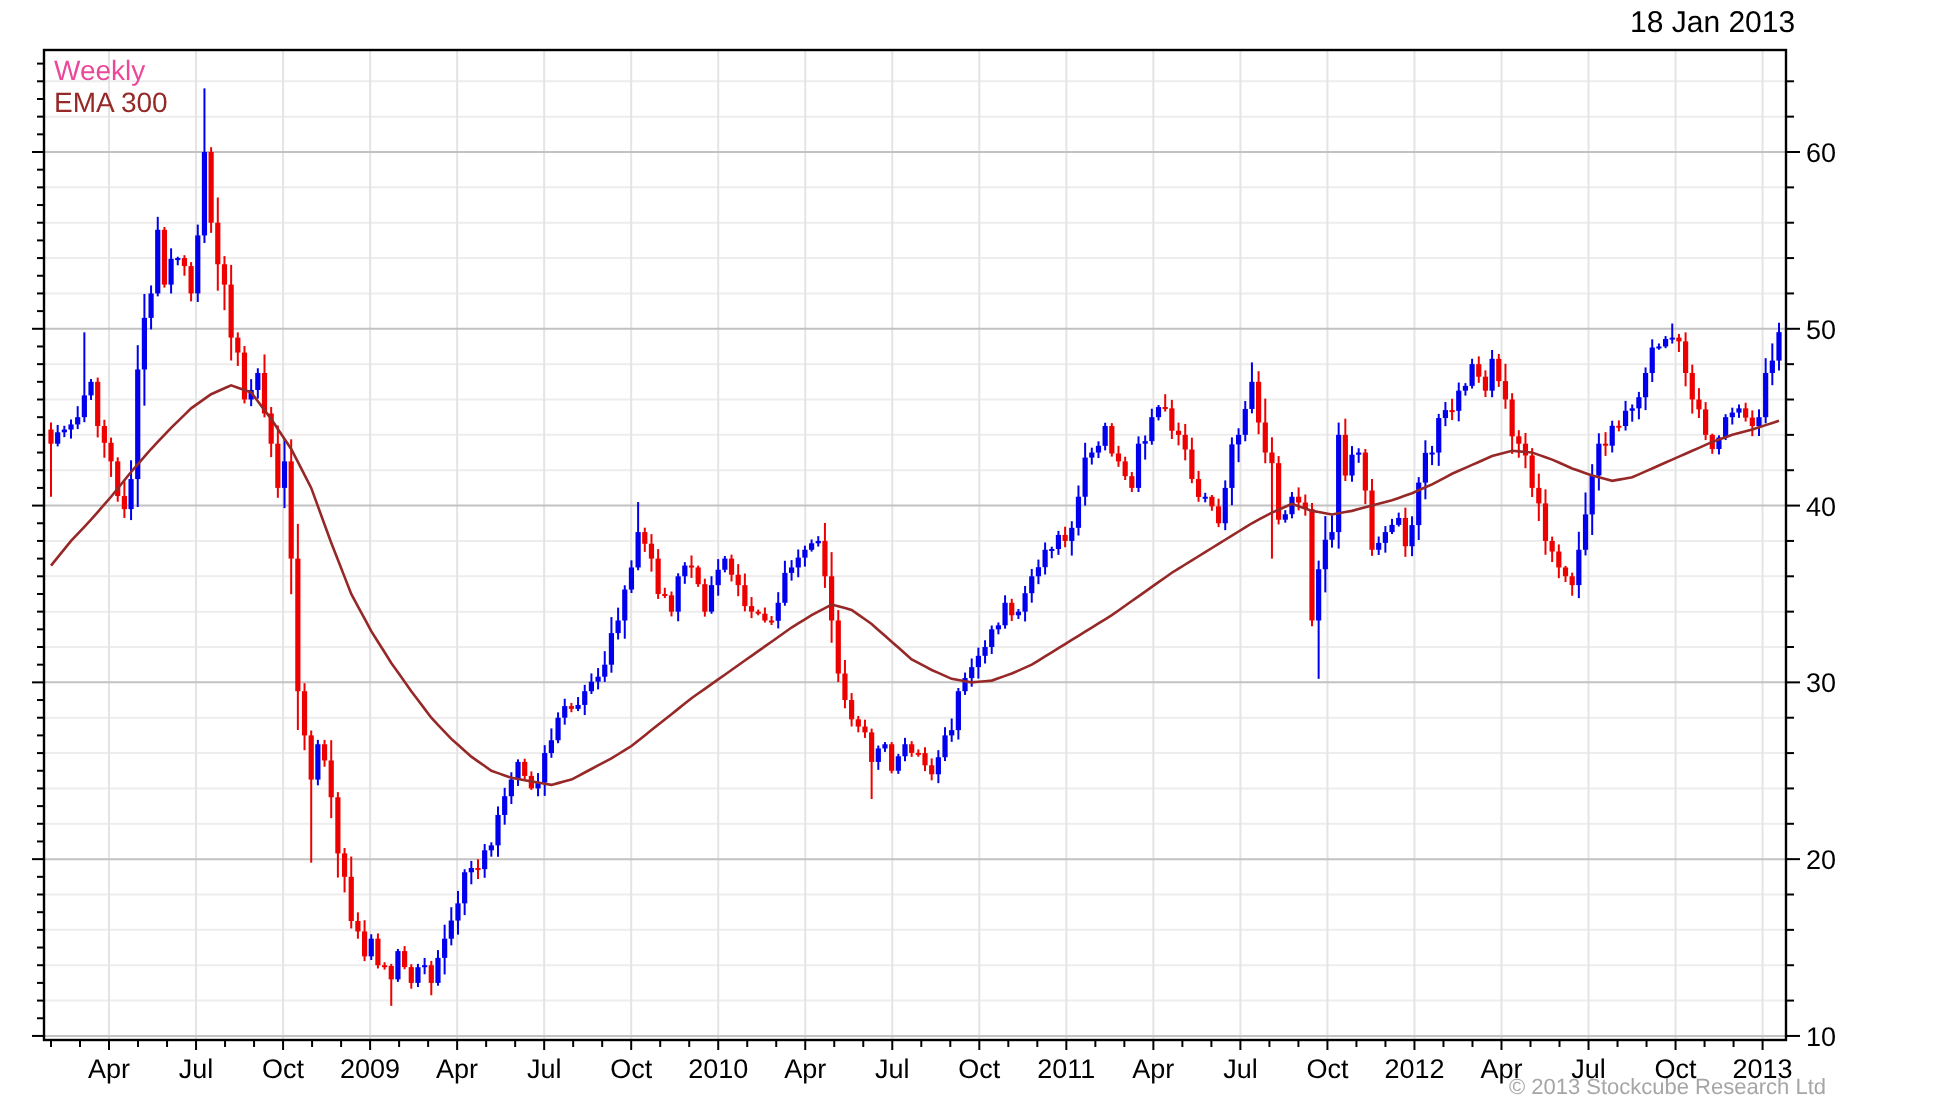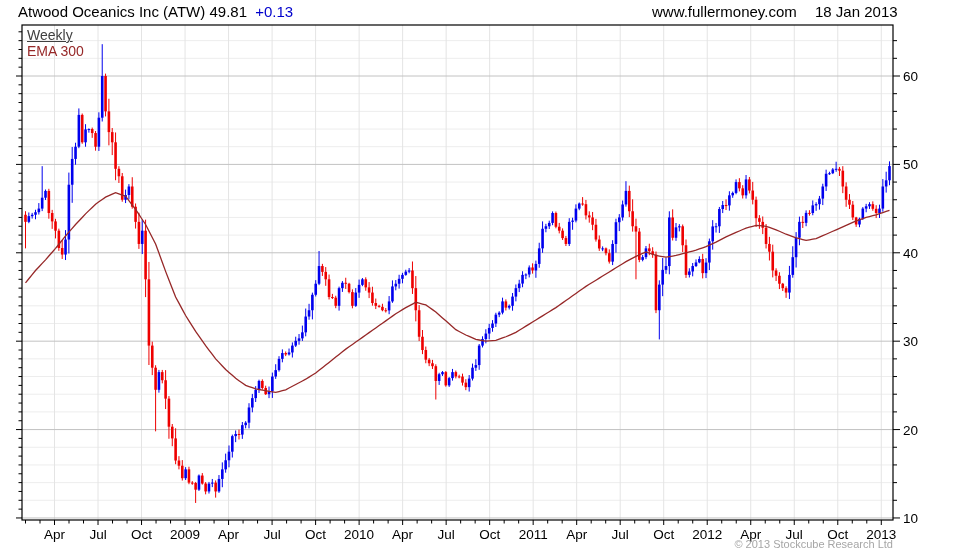--- a/index.html
+++ b/index.html
@@ -12,26 +12,20 @@
   .legend-weekly{position:absolute;top:27px;left:27px;font-size:14px;}
   .legend-ema{position:absolute;top:43px;left:27px;font-size:14px;}
   .copyright{position:absolute;top:538px;left:0;width:893px;text-align:right;font-size:11px;}
   svg{position:absolute;top:0;left:0;}
   svg text{font-family:"Liberation Sans",sans-serif;font-size:13.5px;fill:#000;}
 </style>
 </head>
 <body>
 
 <div class="stage">
-  <div class="hdr">
-    <span>Atwood Oceanics Inc (ATW)</span>
-    <span>49.81</span>
-    <span class="chg" style="color: rgb(0, 0, 204);">+0.13</span>
-  </div>
-  <span class="site">www.fullermoney.com</span>
   <span class="date">18 Jan 2013</span>
 
   <svg id="chart" width="980" height="560">
       <line x1="22" y1="500.2883928571428" x2="893" y2="500.2883928571428" stroke="#ededed" stroke-width="1"></line>
       <line x1="22" y1="482.60982142857137" x2="893" y2="482.60982142857137" stroke="#ededed" stroke-width="1"></line>
       <line x1="22" y1="464.93125" x2="893" y2="464.93125" stroke="#ededed" stroke-width="1"></line>
       <line x1="22" y1="447.25267857142853" x2="893" y2="447.25267857142853" stroke="#ededed" stroke-width="1"></line>
       <line x1="22" y1="411.8955357142857" x2="893" y2="411.8955357142857" stroke="#ededed" stroke-width="1"></line>
       <line x1="22" y1="394.21696428571425" x2="893" y2="394.21696428571425" stroke="#ededed" stroke-width="1"></line>
       <line x1="22" y1="376.5383928571428" x2="893" y2="376.5383928571428" stroke="#ededed" stroke-width="1"></line>
@@ -763,16 +757,16 @@
       <line x1="882.8281853281853" y1="179.07926711081308" x2="882.8281853281853" y2="211.67237564624324" stroke="#0000ee" stroke-width="1"></line>
       <rect x="881.5281853281854" y="186.49374999999995" width="2.6" height="22.098214285714306" fill="#0000ee"></rect>
       <line x1="886.1640926640927" y1="171.70625023750537" x2="886.1640926640927" y2="192.60674691774554" stroke="#0000ee" stroke-width="1"></line>
       <rect x="884.8640926640927" y="180.30624999999992" width="2.6" height="6.187500000000028" fill="#0000ee"></rect>
       <line x1="889.5" y1="161.34395302718343" x2="889.5" y2="185.22217792456757" stroke="#0000ee" stroke-width="1"></line>
       <rect x="888.2" y="166.07499999999996" width="2.6" height="14.23124999999996" fill="#0000ee"></rect>
       <polyline points="25.5,282.84196428571425 28.835907335907336,278.7169642857142 32.17181467181467,274.5919642857143 35.50772200772201,270.46696428571425 38.843629343629345,266.93125 42.17953667953668,263.39553571428564 45.51544401544402,259.85982142857137 48.851351351351354,256.02946428571425 52.18725868725869,252.19910714285706 55.52316602316603,248.36874999999995 58.859073359073356,244.24374999999995 62.19498069498069,240.11875 65.53088803088804,235.99375 68.86679536679537,232.16339285714278 72.20270270270271,228.33303571428567 75.53861003861005,224.5026785714285 78.87451737451738,220.96696428571425 82.21042471042472,217.43124999999995 85.54633204633205,213.8955357142857 88.88223938223939,210.65446428571425 92.21814671814671,207.4133928571428 95.55405405405405,204.1723214285714 98.88996138996139,201.81517857142853 102.22586872586872,199.4580357142857 105.56177606177606,197.10089285714284 108.8976833976834,195.6276785714286 112.23359073359073,194.15446428571425 115.56949806949807,192.68125 118.9054054054054,193.85982142857142 122.24131274131274,195.03839285714284 125.57722007722008,196.21696428571428 128.91312741312743,200.63660714285714 132.24903474903476,205.05625 135.5849420849421,209.47589285714284 138.92084942084944,214.48482142857137 142.25675675675677,219.49374999999995 145.5926640926641,224.5026785714285 148.92857142857144,230.9848214285714 152.26447876447878,237.46696428571425 155.6003861003861,243.94910714285712 158.93629343629343,253.08303571428567 162.27220077220076,262.2169642857143 165.6081081081081,271.35089285714287 168.94401544401543,279.8955357142857 172.27992277992277,288.44017857142853 175.6158301158301,296.98482142857137 178.95173745173744,303.1723214285714 182.28764478764478,309.35982142857137 185.62355212355212,315.5473214285714 188.95945945945945,320.8508928571428 192.2953667953668,326.15446428571425 195.63127413127413,331.4580357142857 198.96718146718146,336.1723214285715 202.3030888030888,340.8866071428571 205.63899613899613,345.6008928571428 208.97490347490347,350.0205357142857 212.3108108108108,354.44017857142853 215.64671814671814,358.85982142857137 218.98262548262548,362.3955357142857 222.31853281853282,365.93125 225.65444015444015,369.46696428571425 228.9903474903475,372.4133928571428 232.32625482625483,375.35982142857137 235.66216216216216,378.30625 238.9980694980695,380.6633928571428 242.33397683397683,383.0205357142857 245.66988416988417,385.37767857142853 249.0057915057915,386.55625 252.34169884169884,387.73482142857137 255.67760617760618,388.9133928571428 259.01351351351354,389.50267857142853 262.3494208494209,390.09196428571425 265.6853281853282,390.68125 269.02123552123555,391.27053571428576 272.3571428571429,391.85982142857137 275.6930501930502,392.4491071428571 279.02895752895756,391.56517857142853 282.36486486486484,390.68125 285.7007722007722,389.79732142857137 289.0366795366795,388.02946428571425 292.37258687258685,386.26160714285703 295.7084942084942,384.49375 299.0444015444015,382.7258928571428 302.38030888030886,380.9580357142857 305.7162162162162,379.19017857142853 309.05212355212353,377.12767857142853 312.38803088803087,375.06517857142853 315.7239382239382,373.00267857142853 319.05984555984554,370.3508928571428 322.3957528957529,367.6991071428571 325.7316602316602,365.04732142857137 329.06756756756755,362.3955357142857 332.4034749034749,359.74375 335.7393822393822,357.09196428571425 339.07528957528956,354.44017857142853 342.4111969111969,351.7883928571428 345.74710424710423,349.1366071428571 349.08301158301157,346.77946428571425 352.4189189189189,344.42232142857137 355.75482625482624,342.06517857142853 359.0907335907336,339.7080357142857 362.4266409266409,337.3508928571428 365.76254826254825,334.99375 369.0984555984556,332.6366071428571 372.4343629343629,330.27946428571425 375.77027027027026,327.92232142857137 379.1061776061776,325.56517857142853 382.44208494208493,323.2080357142857 385.77799227799227,320.8508928571428 389.1138996138996,318.49375000000003 392.44980694980694,316.1366071428571 395.7857142857143,313.77946428571425 399.1216216216216,311.7169642857142 402.45752895752895,309.65446428571425 405.7934362934363,307.59196428571425 409.1293436293436,305.8241071428571 412.46525096525096,304.05625 415.8011583011583,302.28839285714287 419.13706563706563,303.1723214285714 422.47297297297297,304.0562499999999 425.8088803088803,304.94017857142853 429.14478764478764,307.29732142857137 432.480694980695,309.65446428571425 435.8166023166023,312.01160714285714 439.15250965250965,314.95803571428576 442.488416988417,317.90446428571425 445.8243243243243,320.8508928571428 449.16023166023166,323.79732142857137 452.496138996139,326.74375 455.83204633204633,329.69017857142853 459.16795366795367,331.4580357142857 462.503861003861,333.2258928571428 465.83976833976834,334.99375 469.1756756756757,336.46696428571425 472.511583011583,337.94017857142853 475.84749034749035,339.4133928571428 479.1833976833977,340.00267857142853 482.519305019305,340.5919642857143 485.85521235521236,341.18125 489.1911196911197,340.8866071428571 492.52702702702703,340.5919642857143 495.86293436293437,340.29732142857137 499.1988416988417,339.11875 502.53474903474904,337.94017857142853 505.8706563706564,336.7616071428571 509.2065637065637,335.28839285714275 512.5424710424711,333.8151785714286 515.8783783783783,332.34196428571425 519.2142857142858,330.27946428571425 522.550193050193,328.21696428571425 525.8861003861005,326.15446428571425 529.2220077220077,324.09196428571425 532.5579150579151,322.02946428571425 535.8938223938223,319.96696428571425 539.2297297297297,317.90446428571425 542.565637065637,315.84196428571425 545.9015444015444,313.77946428571425 549.2374517374517,311.7169642857142 552.573359073359,309.65446428571425 555.9092664092664,307.59196428571425 559.2451737451737,305.2348214285714 562.581081081081,302.8776785714285 565.9169884169884,300.5205357142857 569.2528957528957,298.1633928571428 572.588803088803,295.80625 575.9247104247104,293.44910714285714 579.2606177606177,291.09196428571425 582.596525096525,288.73482142857137 585.9324324324324,286.3776785714285 589.2683397683397,284.3151785714285 592.6042471042471,282.2526785714286 595.9401544401544,280.19017857142853 599.2760617760617,278.12767857142853 602.6119691119691,276.06517857142853 605.9478764478764,274.00267857142853 609.2837837837837,271.94017857142853 612.6196911196911,269.87767857142853 615.9555984555984,267.81517857142853 619.2915057915058,265.75267857142853 622.6274131274131,263.69017857142853 625.9633204633204,261.62767857142853 629.2992277992278,259.85982142857137 632.6351351351351,258.0919642857143 635.9710424710424,256.3241071428571 639.3069498069498,254.8508928571428 642.6428571428571,253.3776785714285 645.9787644787644,251.90446428571425 649.3146718146718,253.08303571428567 652.6505791505791,254.26160714285706 655.9864864864865,255.4401785714285 659.3223938223938,256.02946428571425 662.6583011583011,256.6187499999999 665.9942084942085,257.20803571428564 669.3301158301158,256.6187499999999 672.6660231660231,256.02946428571425 676.0019305019305,255.4401785714285 679.3378378378378,254.55624999999992 682.6737451737451,253.67232142857142 686.0096525096525,252.7883928571428 689.3455598455598,251.90446428571425 692.6814671814672,251.0205357142857 696.0173745173745,250.13660714285714 699.3532818532818,248.9580357142857 702.6891891891892,247.77946428571423 706.0250965250965,246.60089285714278 709.3610038610038,245.12767857142853 712.6969111969112,243.65446428571423 716.0328185328185,242.18124999999992 719.3687258687258,240.41339285714284 722.7046332046332,238.64553571428567 726.0405405405405,236.87767857142856 729.3764478764479,235.4044642857143 732.7123552123552,233.93124999999995 736.0482625482625,232.4580357142857 739.3841698841699,230.98482142857145 742.7200772200772,229.51160714285712 746.0559845559845,228.03839285714284 749.3918918918919,227.15446428571428 752.7277992277992,226.27053571428567 756.0637065637065,225.38660714285712 759.3996138996139,225.68124999999992 762.7355212355212,225.97589285714284 766.0714285714286,226.27053571428567 769.4073359073359,227.44910714285712 772.7432432432432,228.62767857142853 776.0791505791506,229.80624999999995 779.4150579150579,231.27946428571423 782.7509652509652,232.75267857142853 786.0868725868726,234.2258928571428 789.4227799227799,235.40446428571425 792.7586872586872,236.58303571428564 796.0945945945946,237.76160714285706 799.4305019305019,238.64553571428567 802.7664092664093,239.52946428571425 806.1023166023166,240.41339285714284 809.4382239382239,239.82410714285712 812.7741312741313,239.23482142857142 816.1100386100386,238.64553571428567 819.4459459459459,237.1723214285714 822.7818532818533,235.69910714285706 826.1177606177606,234.2258928571428 829.453667953668,232.75267857142853 832.7895752895753,231.27946428571423 836.1254826254826,229.80624999999995 839.46138996139,228.33303571428567 842.7972972972973,226.85982142857137 846.1332046332046,225.38660714285712 849.469111969112,223.9133928571428 852.8050193050193,222.4401785714285 856.1409266409266,220.96696428571425 859.476833976834,219.7883928571428 862.8127413127413,218.6098214285714 866.1486486486486,217.43124999999995 869.484555984556,216.5473214285714 872.8204633204633,215.66339285714284 876.1563706563707,214.77946428571428 879.492277992278,213.67455357142856 882.8281853281853,212.56964285714284 886.1640926640927,211.46473214285714 889.5,210.35982142857142" fill="none" stroke="#962828" stroke-width="1.3"></polyline>
       <rect x="22" y="25" width="871" height="495" fill="none" stroke="#000000" stroke-width="1.2"></rect>
     </svg>
 
-  <div class="legend-weekly" style="color: #404040; text-decoration: underline;">Weekly</div>
+  <div class="legend-weekly" style="color: #ec4899;">Weekly</div>
   <div class="legend-ema" style="color: rgb(150, 40, 40);">EMA 300</div>
-  <div class="copyright" style="color: rgb(166, 166, 166);">© 2013 Stockcube Research Ltd</div>
+  <div class="copyright" style="color: rgb(166, 166, 166); padding-left: 20px;">© 2013 Stockcube Research Ltd</div>
 </div>
 
 </body></html>

